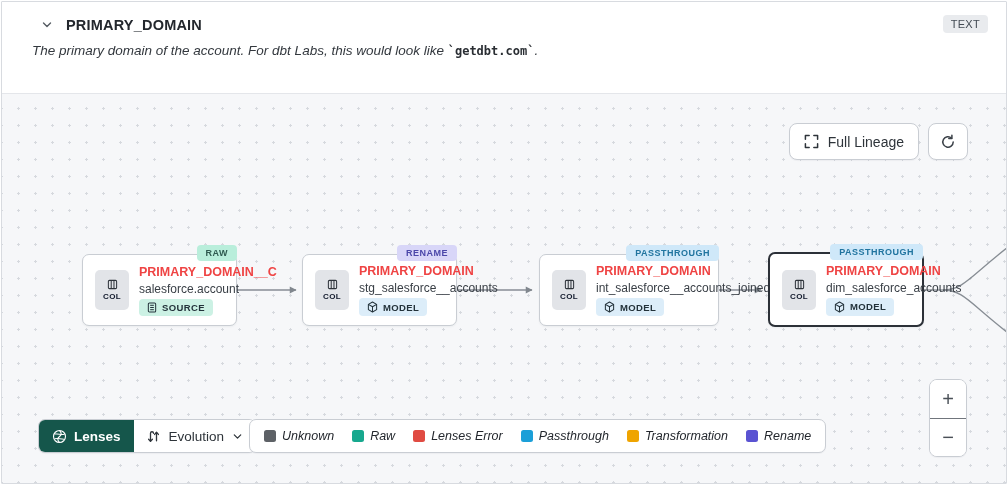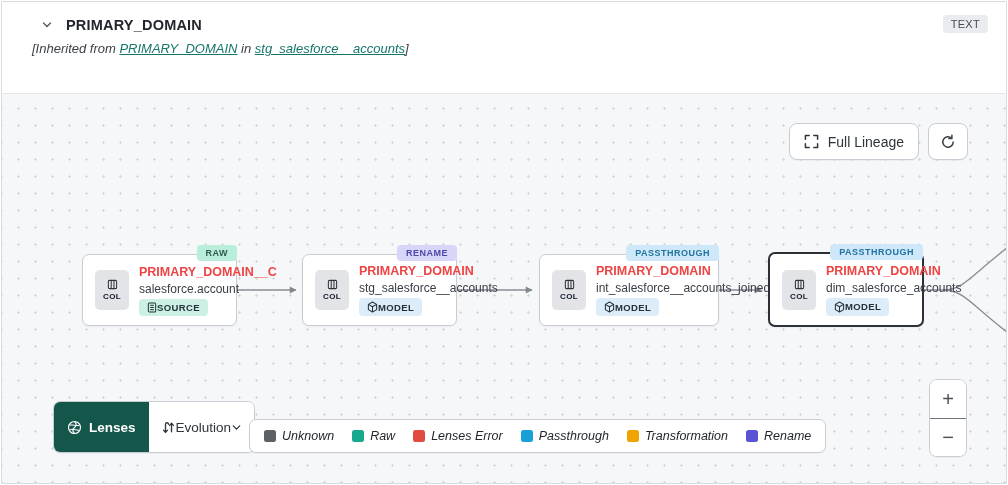--- a/index.html
+++ b/index.html
@@ -48,21 +48,21 @@
   .node.selected { border: 2px solid #2c3138; }
   .col-chip {
     width: 34px; height: 40px; background: #e2e4e8; border-radius: 5px; flex: 0 0 auto;
     display: flex; flex-direction: column; align-items: center; justify-content: center; gap: 2px; color: #0f172a;
   }
   .col-chip .col-label { font-size: 8px; font-weight: 700; letter-spacing: 0.3px; }
   .node-body { display: flex; flex-direction: column; gap: 3px; }
   .node-title { font-size: 12.5px; font-weight: 600; color: #ef4444; white-space: nowrap; }
   .node-sub { font-size: 12px; color: #383e45; white-space: nowrap; }
   .res-badge {
-    display: inline-flex; align-items: center; align-self: flex-start;
+    display: inline-flex; align-items: center; gap: 5px; align-self: flex-start;
     font-size: 9.5px; font-weight: 700; letter-spacing: 0.4px; color: #23323a;
     padding: 3px 8px; border-radius: 4px;
   }
   .res-badge.source { background: #ccf1e4; }
   .res-badge.model { background: #dcedf9; }
   .evo-badge {
     position: absolute; top: -10px; right: -1px; font-size: 9px; font-weight: 700; letter-spacing: 0.5px;
     padding: 3px 9px; border-radius: 4px;
   }
   .evo-badge.raw { background: #b9eedb; color: #2f5a50; }
@@ -73,31 +73,30 @@
     position: absolute; right: 39px; top: 285px; width: 38px; background: #fff;
     border: 1px solid #c9cdd3; border-radius: 8px; overflow: hidden; box-shadow: 0 1px 1px rgba(30,35,40,.04);
   }
   .zoom-btn {
     width: 100%; height: 38px; display: flex; align-items: center; justify-content: center;
     font-size: 20px; color: #4a5057; cursor: pointer; background: #fff; border: none;
   }
   .zoom-btn + .zoom-btn { border-top: 1px solid #70757c; }
   
   .lens-group {
-    position: absolute; left: 36px; bottom: 31px; display: flex; height: 52px;
+    position: absolute; left: 36px; bottom: 31px; display: flex; height: 34px;
     border-radius: 7px; overflow: hidden; border: 1px solid #c9cdd3; background: #fff;
     box-shadow: 0 1px 1px rgba(30,35,40,.04);
-    margin-left: 15px;
   }
   .lenses-btn {
     display: flex; align-items: center; gap: 7px; background: #15564b; color: #fff;
     font-size: 13.5px; font-weight: 600; padding: 0 13px; cursor: pointer;
   }
   .lens-select {
-    display: flex; align-items: center; background: #fff; color: #2e343a;
+    display: flex; align-items: center; gap: 8px; background: #fff; color: #2e343a;
     font-size: 13.5px; padding: 0 12px; cursor: pointer;
   }
   .legend {
     position: absolute; left: 247px; bottom: 31px; height: 34px; display: flex; align-items: center; gap: 18px;
     background: #fff; border: 1px solid #c9cdd3; border-radius: 7px; padding: 0 14px;
     box-shadow: 0 1px 1px rgba(30,35,40,.04);
   }
   .legend-item { display: flex; align-items: center; gap: 6px; font-size: 12.5px; color: #23272d; font-style: italic; }
   .swatch { width: 12px; height: 12px; border-radius: 2.5px; flex: 0 0 auto; }
   svg { display: block; }
@@ -110,21 +109,21 @@
   <div class="header">
     <div class="title-row">
       <span class="chev-btn">
         <svg width="12" height="12" viewBox="0 0 12 12">
             <polyline points="2.5,4 6,7.5 9.5,4" fill="none" stroke="#565c63" stroke-width="1.4" stroke-linecap="round" stroke-linejoin="round"></polyline>
           </svg>
       </span>
       <span class="page-title">PRIMARY_DOMAIN</span>
     </div>
     <span class="type-badge">TEXT</span>
-    <div class="inherited"><span>[Inherited from </span><a>PRIMARY_DOMAIN</a><span> in </span><a>stg_salesforce__accounts</a><span>]</span></div>
+    <div class="desc"><span>The primary domain of the account. For dbt Labs, this would look like </span><code>`getdbt.com`</code><span>.</span></div>
   </div>
 
   <div class="canvas">
 
     <svg class="edges" width="1006" height="390" viewBox="0 0 1006 390">
       <defs>
         <marker id="arr" viewBox="0 0 8 8" refX="6.5" refY="4" markerWidth="7" markerHeight="7" orient="auto">
           <path d="M1,1 L7,4 L1,7 Z" fill="#81878e"></path>
         </marker>
       </defs>

